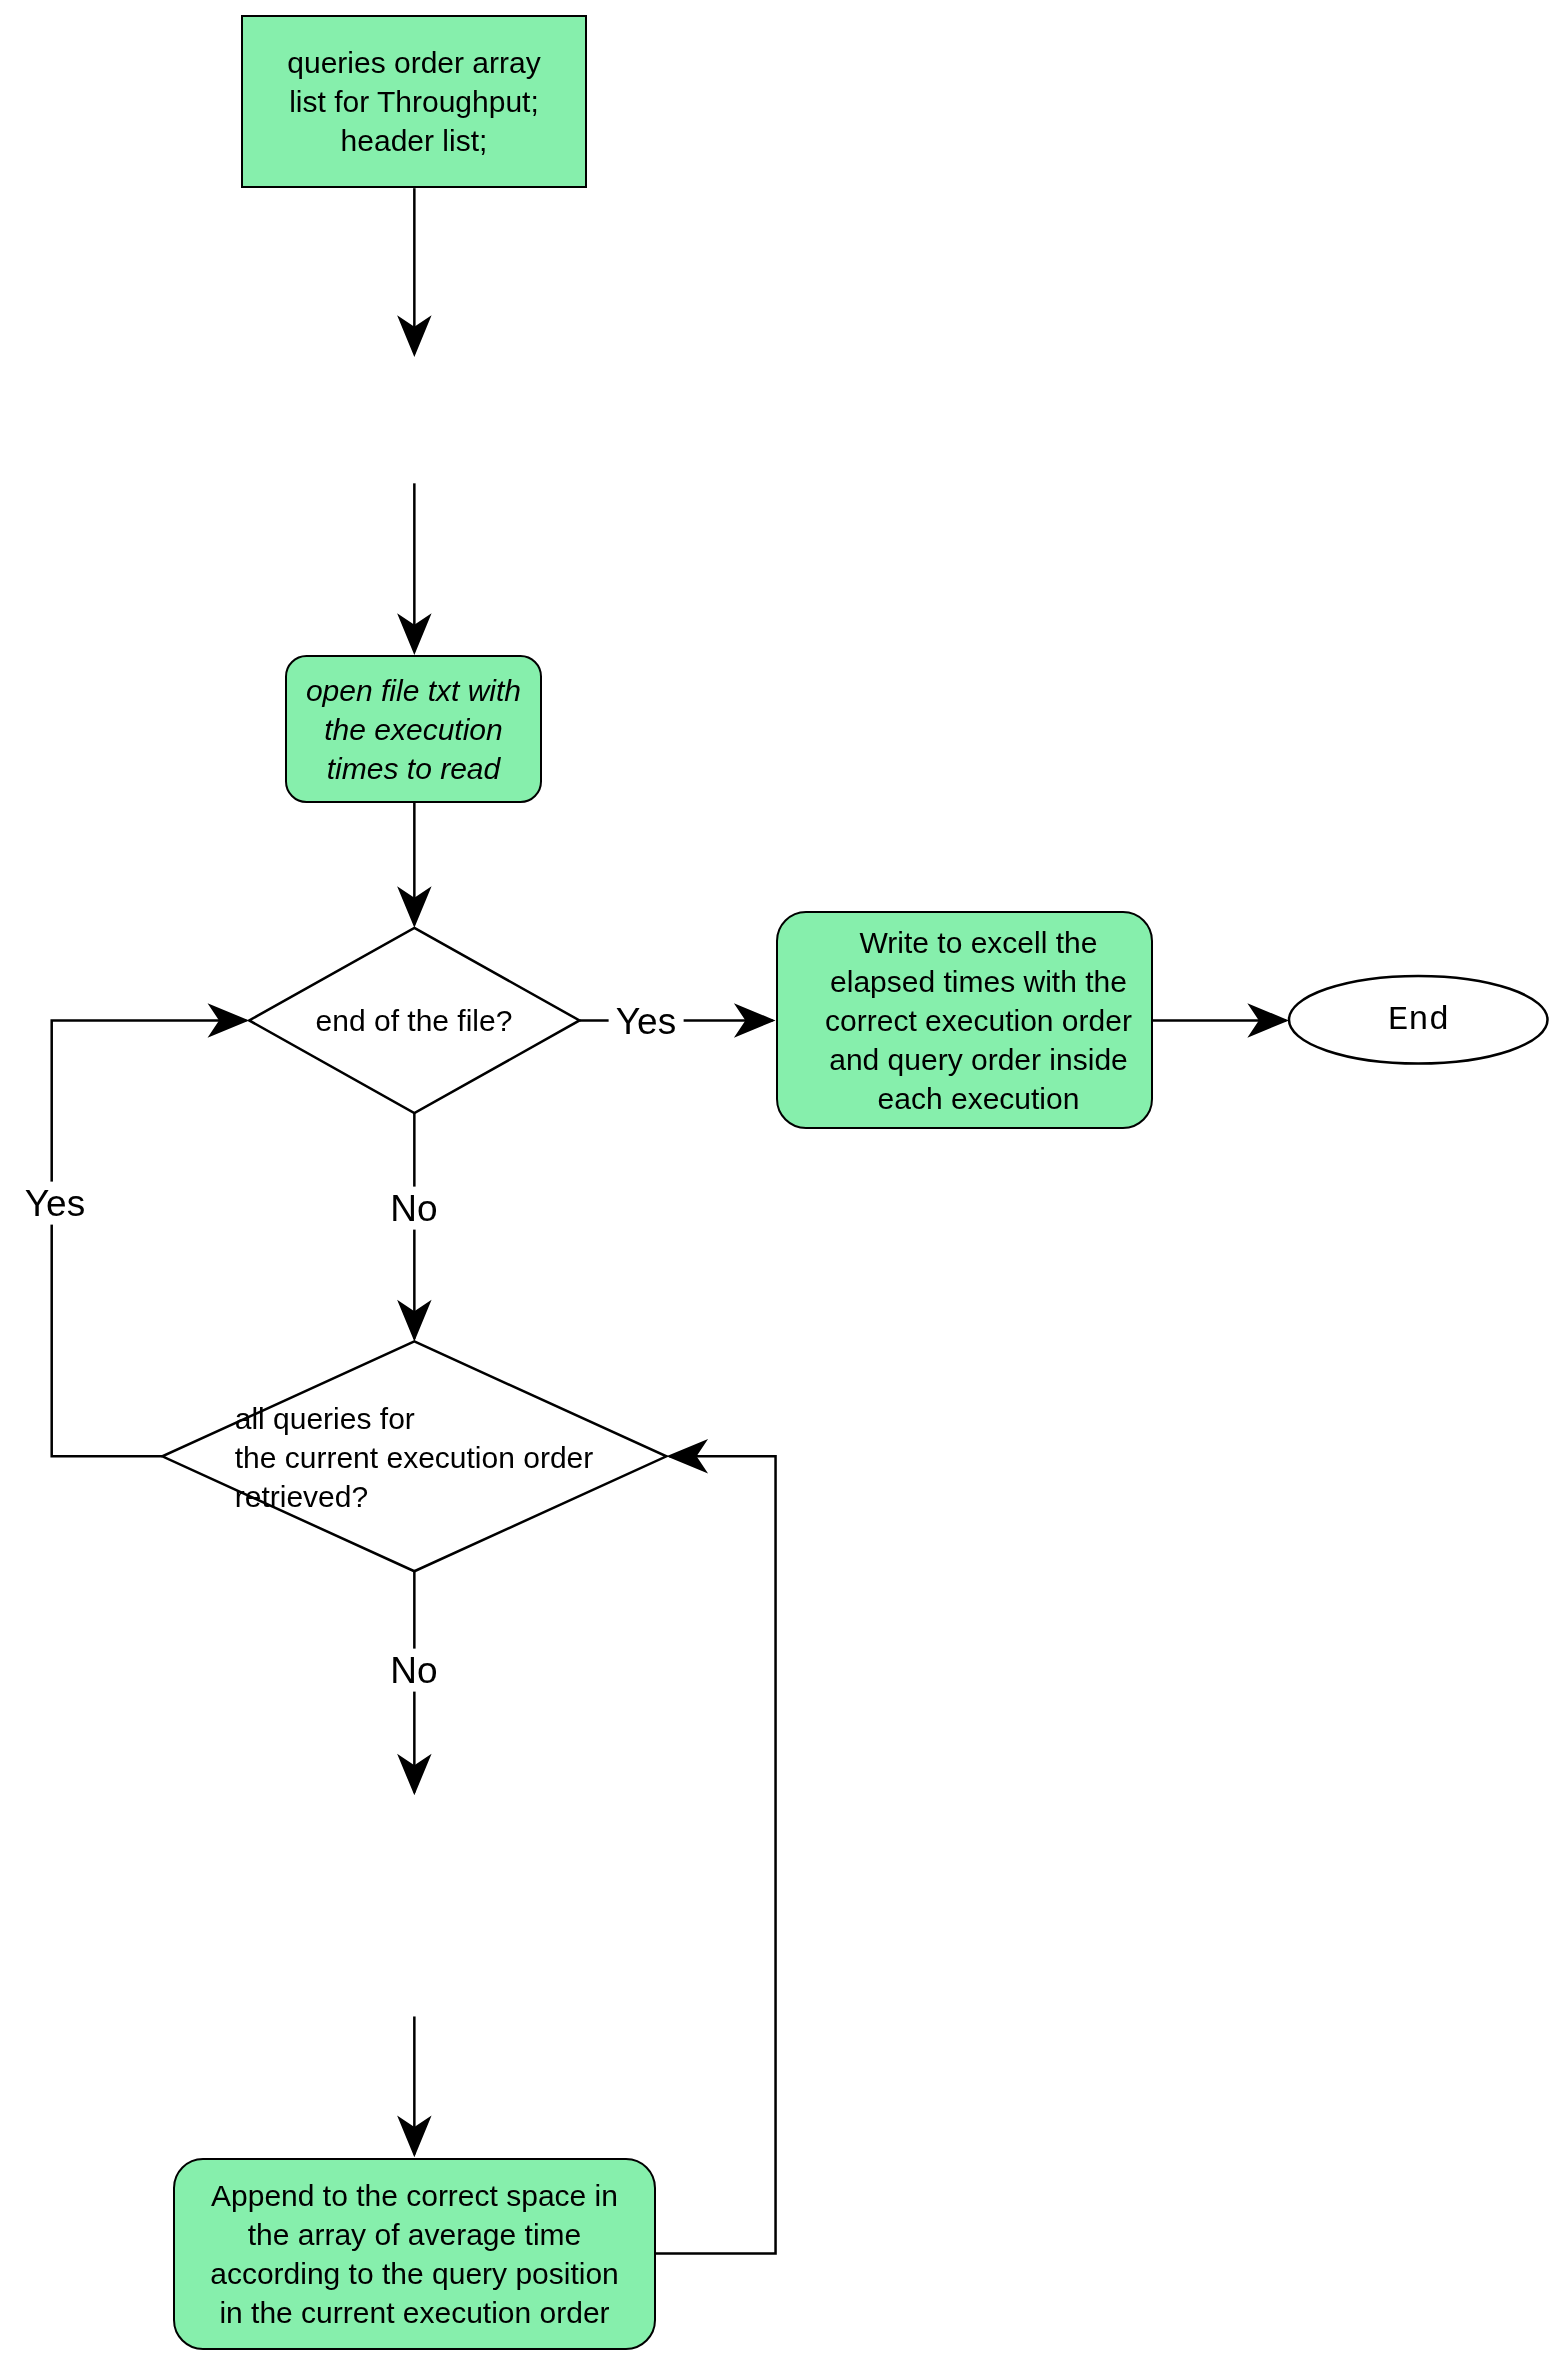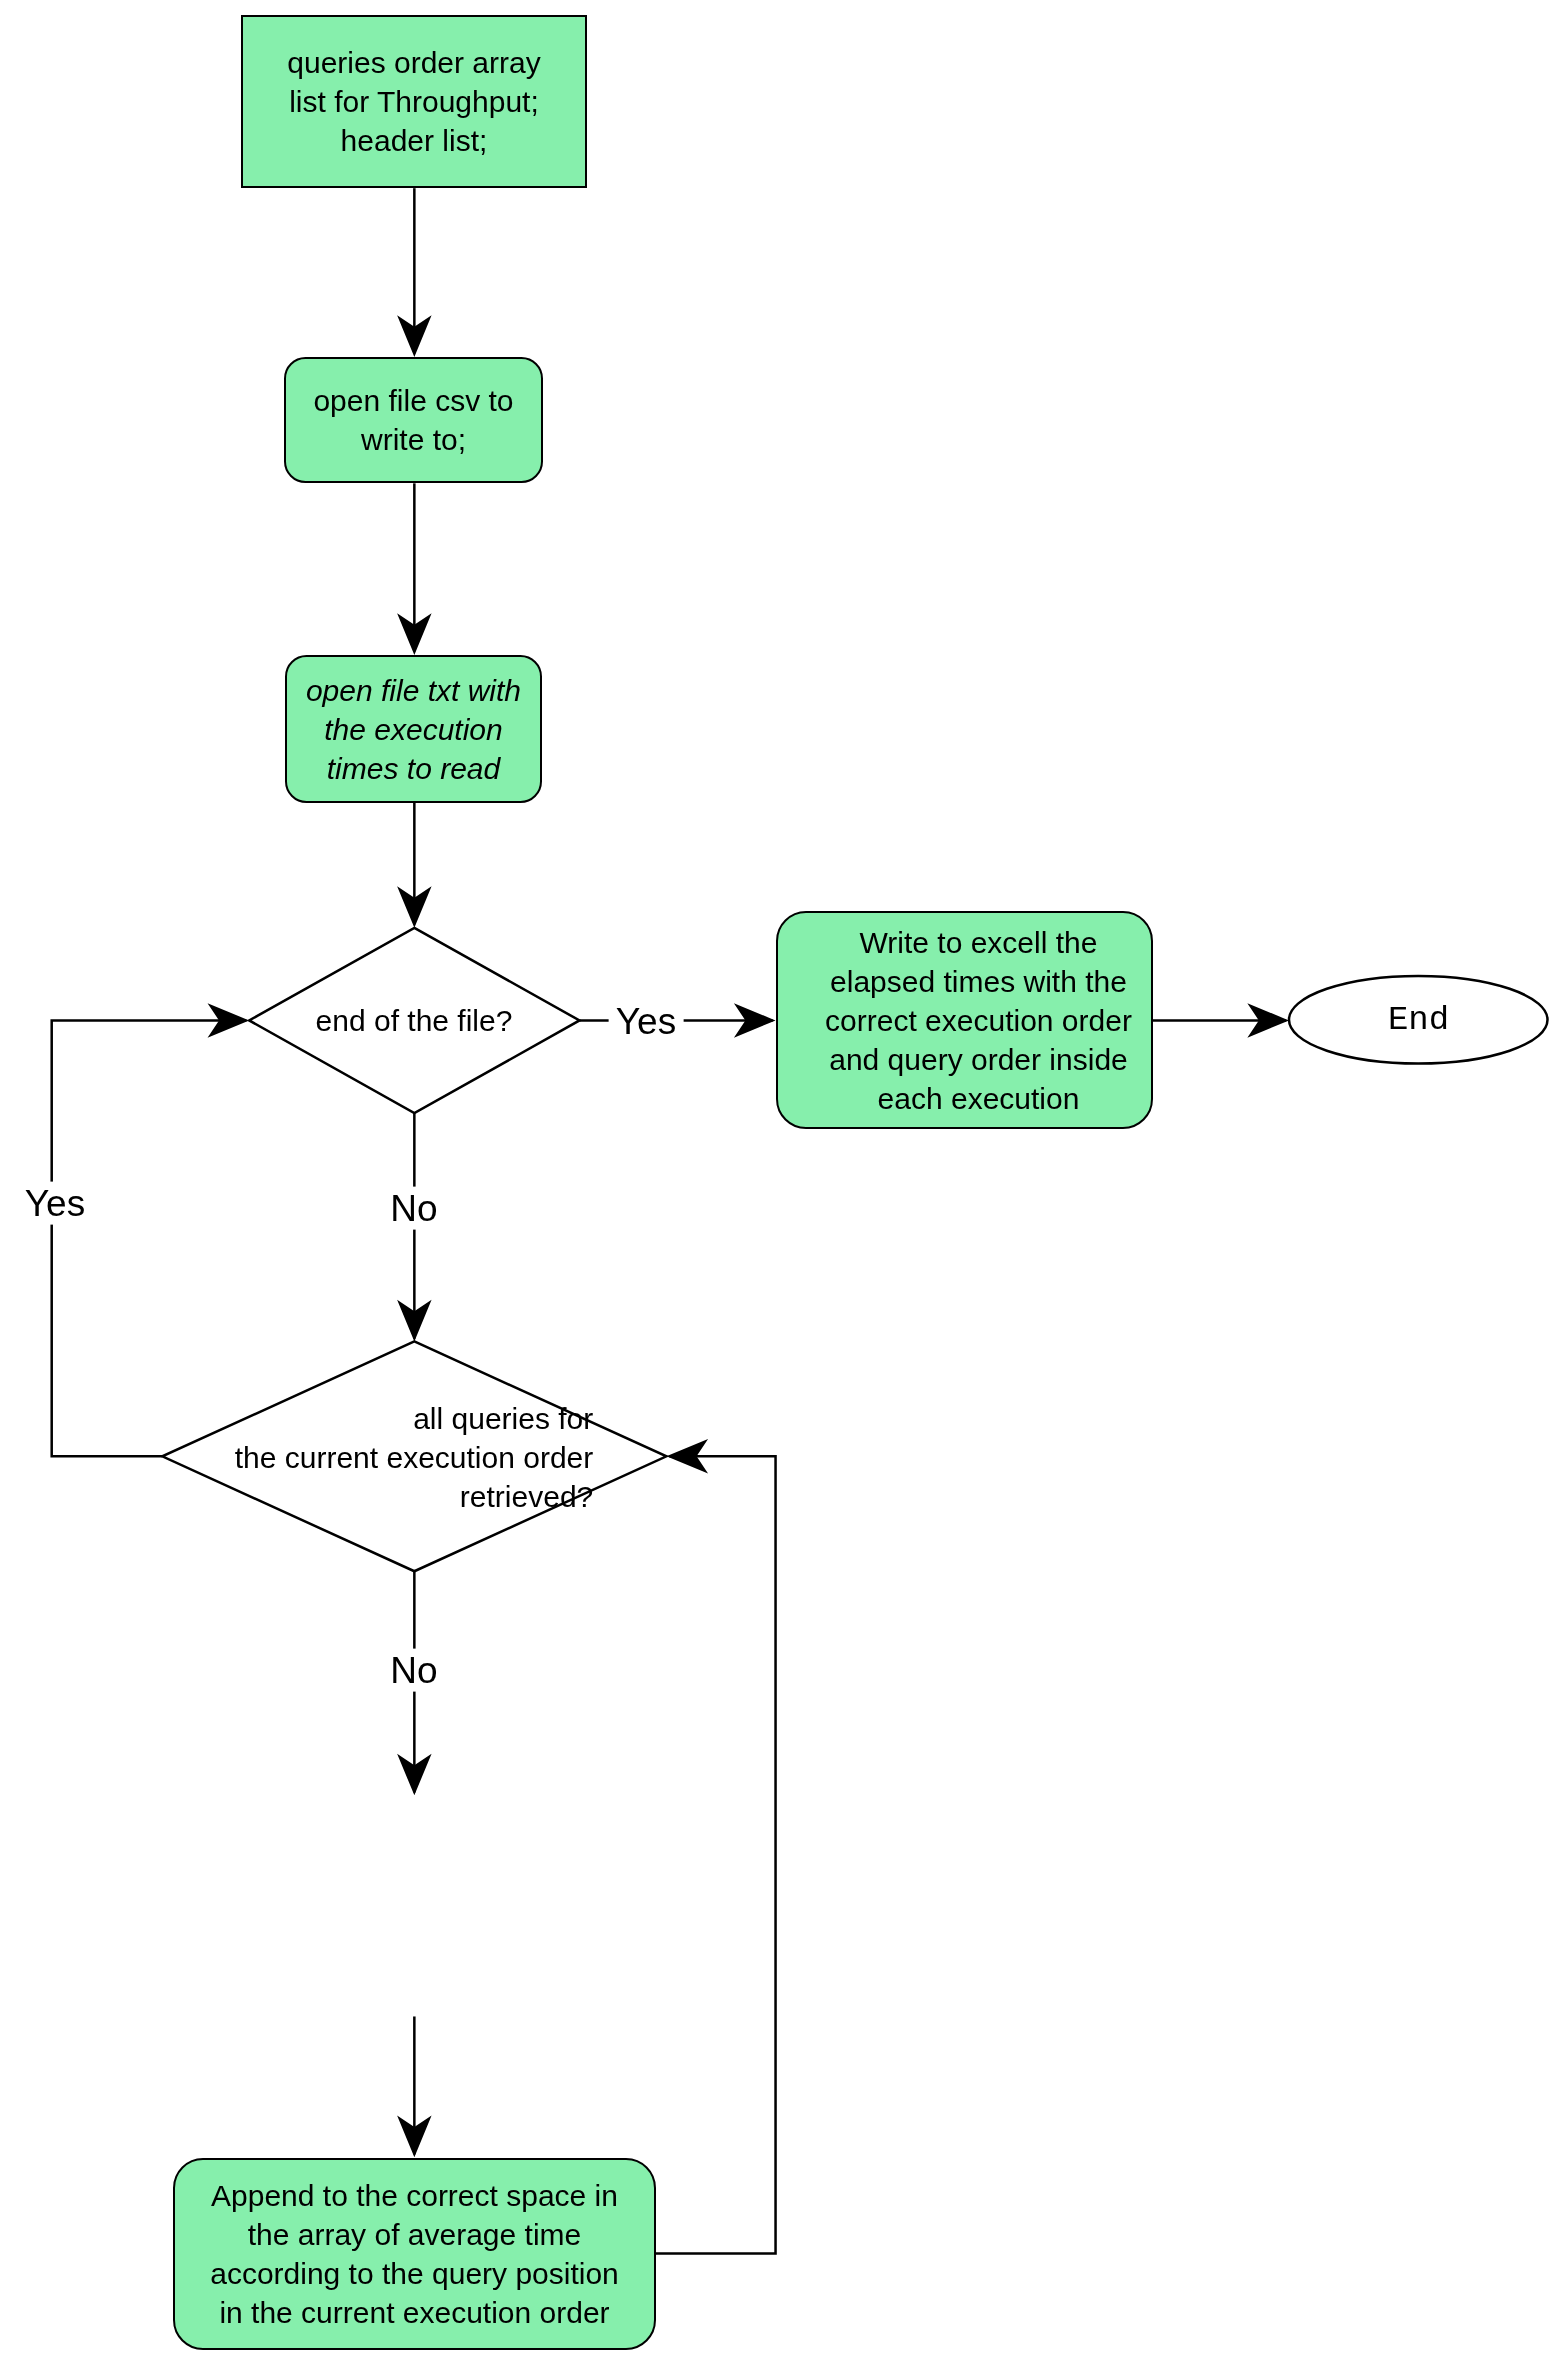--- a/index.html
+++ b/index.html
@@ -43,21 +43,21 @@
     line-height: 39px;
   }
   .node.rect   { border-radius: 0; }
   .node.round  { border-radius: 21.5px; }
   .node.round-lg { border-radius: 30px; }
   .overlay-label {
     position: absolute;
     display: flex;
     align-items: center;
     justify-content: center;
-    text-align: right;
+    text-align: left;
     white-space: pre-line;
     font-size: 30px;
     line-height: 39px;
     background: transparent;
     pointer-events: none;
   }
   .overlay-label.end-label { font-size: 34px; font-family: Liberation Mono, monospace; }
   .edge-label {
     position: absolute;
     transform: translate(-50%, -50%);
@@ -118,22 +118,20 @@
     <polygon class="arrowhead" points="289,1397 347,1421 289,1445 305,1421"></polygon>
     <polygon class="arrowhead" points="553,2442 577,2500 601,2442 577,2458"></polygon>
     <polygon class="arrowhead" points="553,2946 577,3004 601,2946 577,2962"></polygon>
     <polygon class="arrowhead" points="986,2004 928,2028 986,2052 970,2028"></polygon>
   </svg>
 
   <div class="node rect" style="left:241px; top:15px; width:346px; height:173px;">queries order array
 list for Throughput;
 header list;</div>
 
-  <div class="node round" style="left:284px; top:357px; width:259px; height:126px;">open file csv to
-write to;</div>
 
   <div class="node round" style="left:285px; top:655px; width:257px; height:148px;font-style:italic;">open file txt with
 the execution
 times to read</div>
 
   <div class="node round-lg" style="left:776px; top:911px; width:377px; height:218px;padding-left:28px;">Write to excell the
 elapsed times with the
 correct execution order
 and query order inside
 each execution</div>

